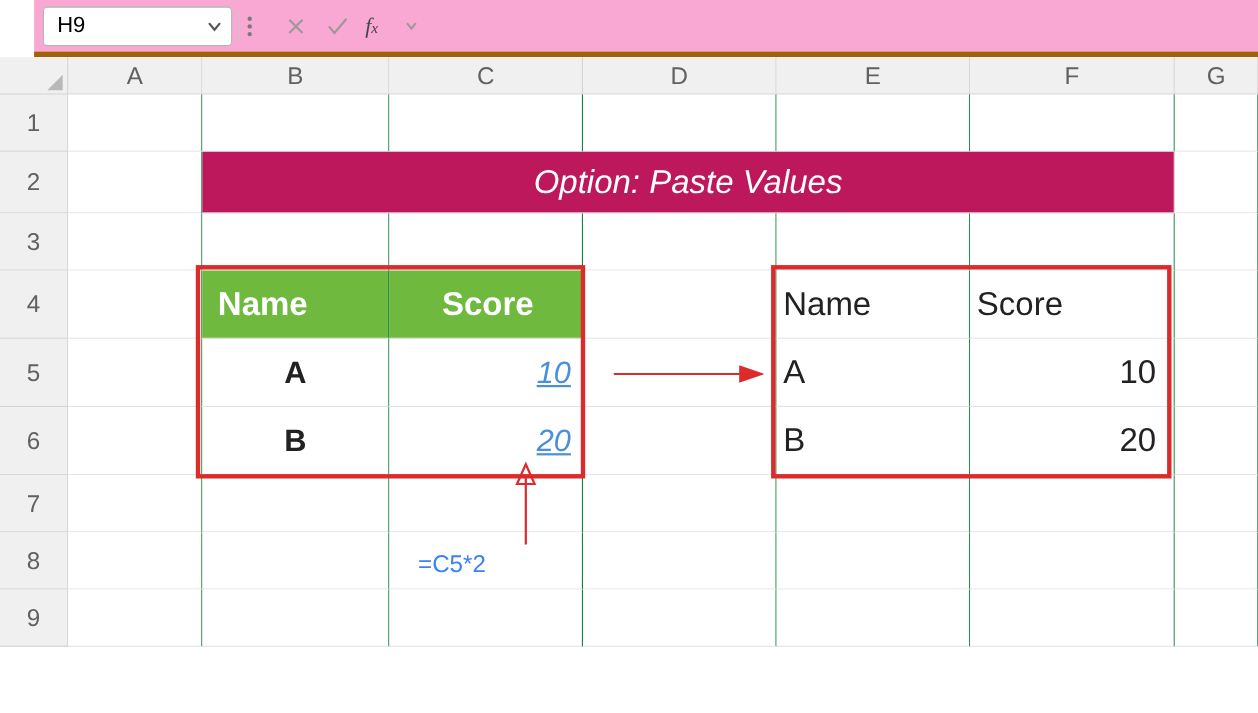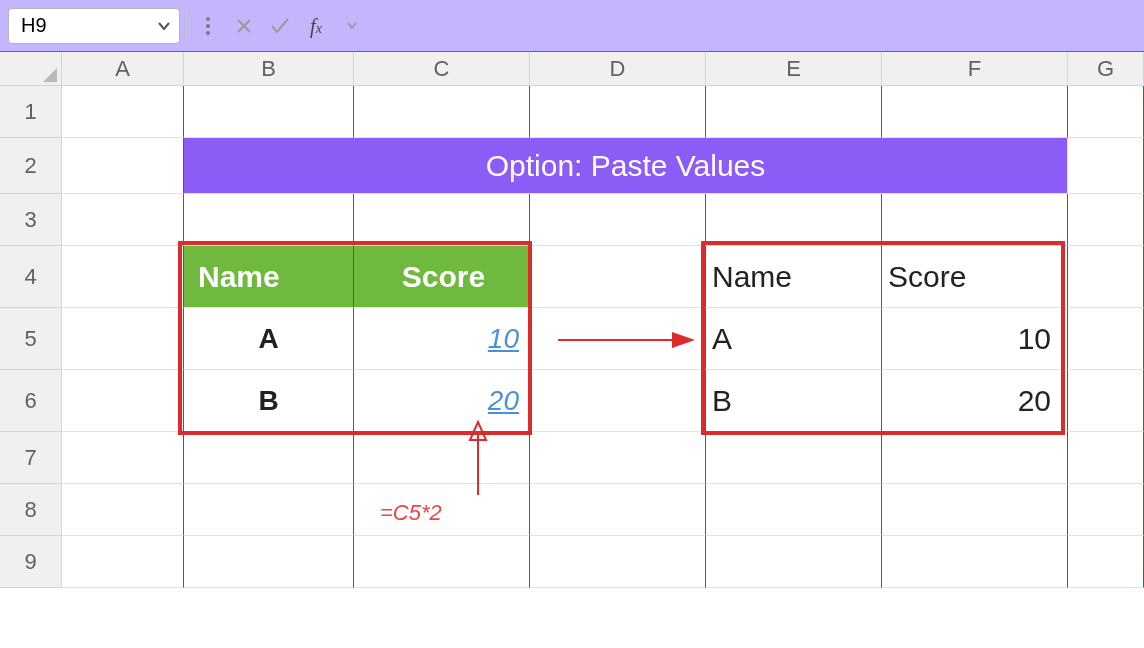--- a/index.html
+++ b/index.html
@@ -12,23 +12,24 @@
     overflow: hidden;
     position: relative;
   }
 
   
   .formula-bar {
     display: flex;
     align-items: center;
     height: 52px;
     padding: 0 8px;
-    border-bottom: 1px solid #a16207;
-    background: #c4b5fd;
+    border-bottom: 5px solid #a16207;
+    background: #f9a8d4;
     gap: 6px;
+    margin-left: 31px;
   }
   .name-box-wrap {
     display: flex;
     align-items: center;
     border: 1px solid #b6b6b6;
     background: #ffffff;
     height: 36px;
     border-radius: 4px;
     padding-left: 10px;
   }
@@ -51,21 +52,21 @@
   .vsep {
     width: 1px;
     height: 28px;
     background: #c8c8c8;
   }
   .fb-btn {
     width: 30px;
     height: 30px;
     display: flex;
     align-items: center;
-    justify-content: center;
+    justify-content: flex-start;
     border-radius: 4px;
     color: #5f6368;
   }
   .fb-cancel { color: #a3a3a3; }
   .fb-enter  { color: #a3a3a3; }
   .fb-fx     { color: #444; font-style: italic; font-family: "Times New Roman", serif; font-size: 20px; line-height: 1; }
   .fb-fx .sub { font-size: 14px; font-style: italic; }
   .formula-input {
     flex: 1;
     border: none;
@@ -149,25 +150,26 @@
   .rh-3 { height: 52px; }
   .rh-4 { height: 62px; }
   .rh-5 { height: 62px; }
   .rh-6 { height: 62px; }
   .rh-7 { height: 52px; }
   .rh-8 { height: 52px; }
   .rh-9 { height: 52px; }
 
   
   .banner {
-    background: #8b5cf6;
+    background: #be185d;
     color: #ffffff;
     font-size: 30px;
     justify-content: center;
     border-right: 1px solid #e3e3e3;
+    font-style: italic;
   }
 
   
   .src-hdr {
     background: #6fb93f;
     color: #ffffff;
     font-weight: bold;
     font-size: 30px;
     padding-left: 14px;
     border-bottom: 1px solid #e3e3e3;
@@ -202,24 +204,23 @@
   .overlay {
     position: absolute;
     left: 0; top: 0;
     width: 1144px;
     height: 648px;
     pointer-events: none;
   }
 
   .formula-annot {
     position: absolute;
-    color: #ef4444;
+    color: #3b82f6;
     font-size: 22px;
     font-family: "Segoe UI", Arial, sans-serif;
-    font-style: italic;
   }
 
   svg { display: block; }
 </style>
 </head>
 <body>
 
 <div class="formula-bar">
   <div class="name-box-wrap">
     <input value="H9" style="">

